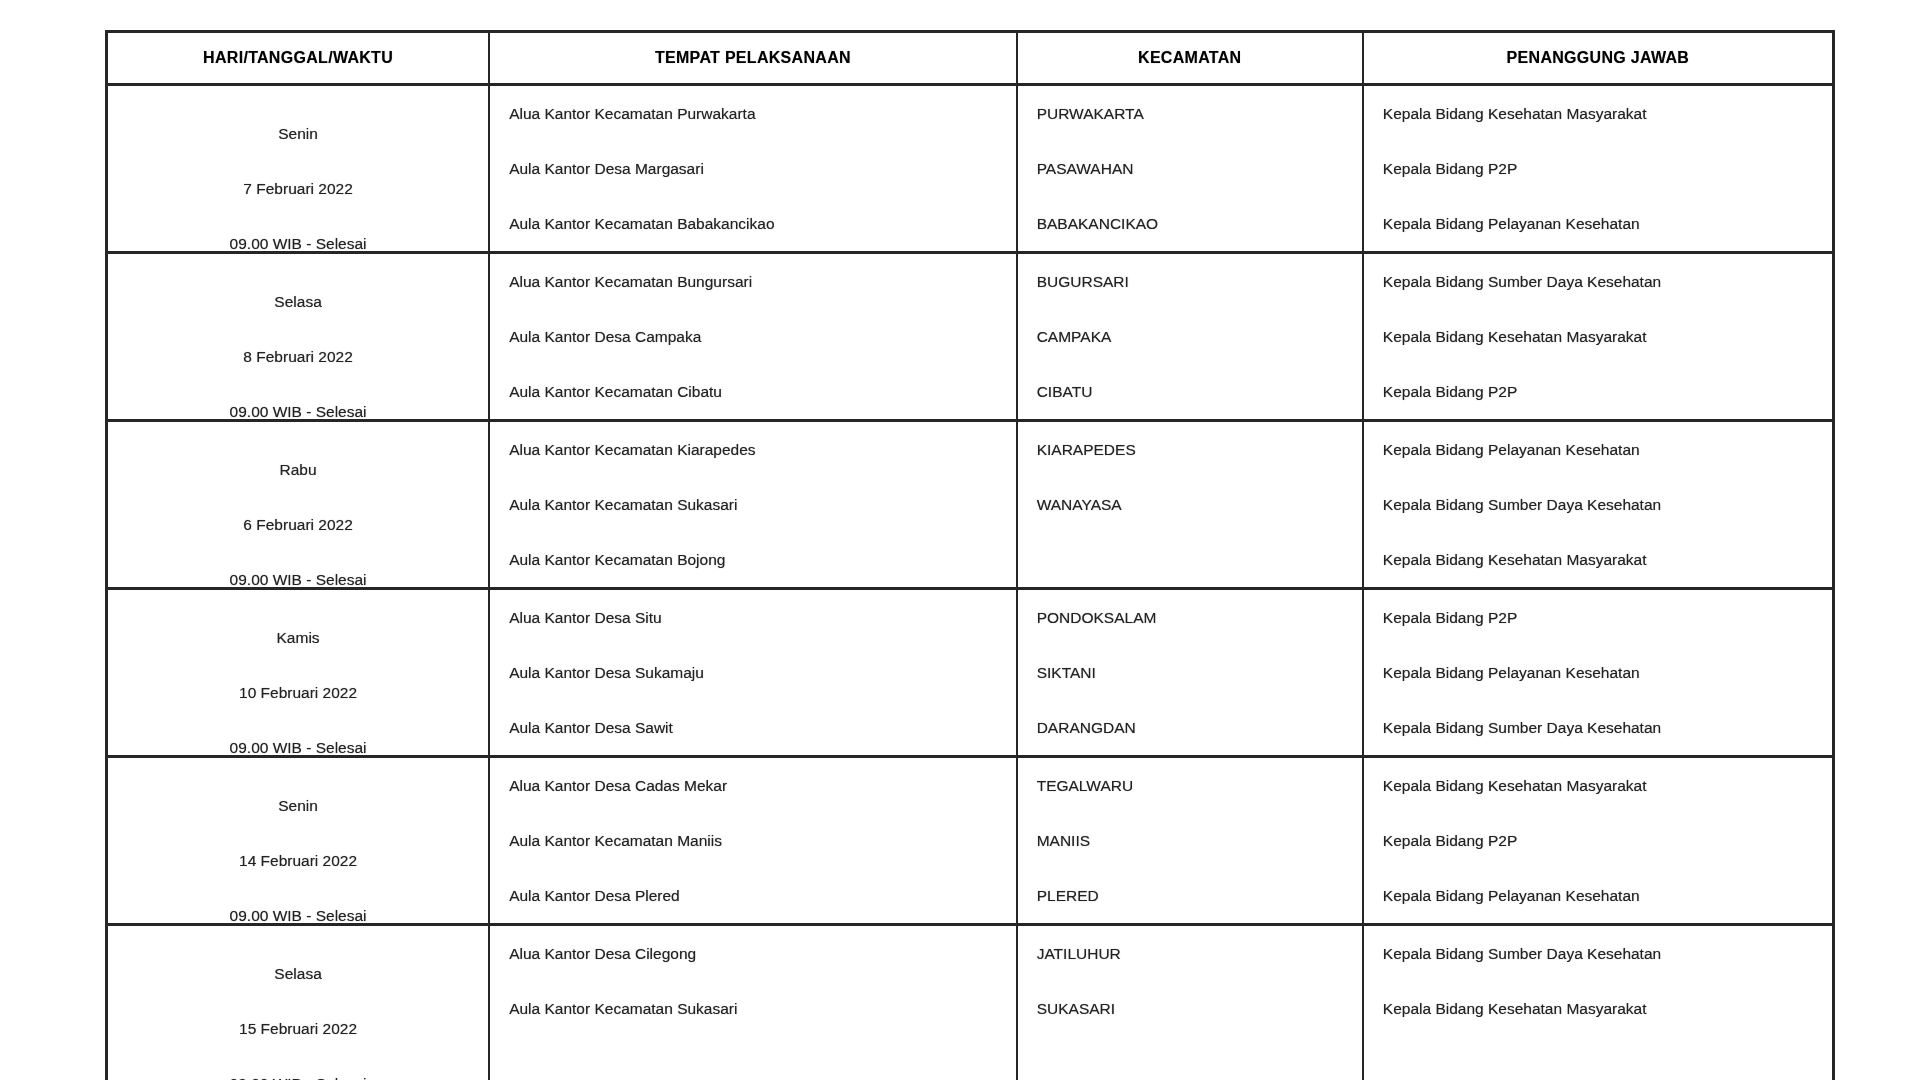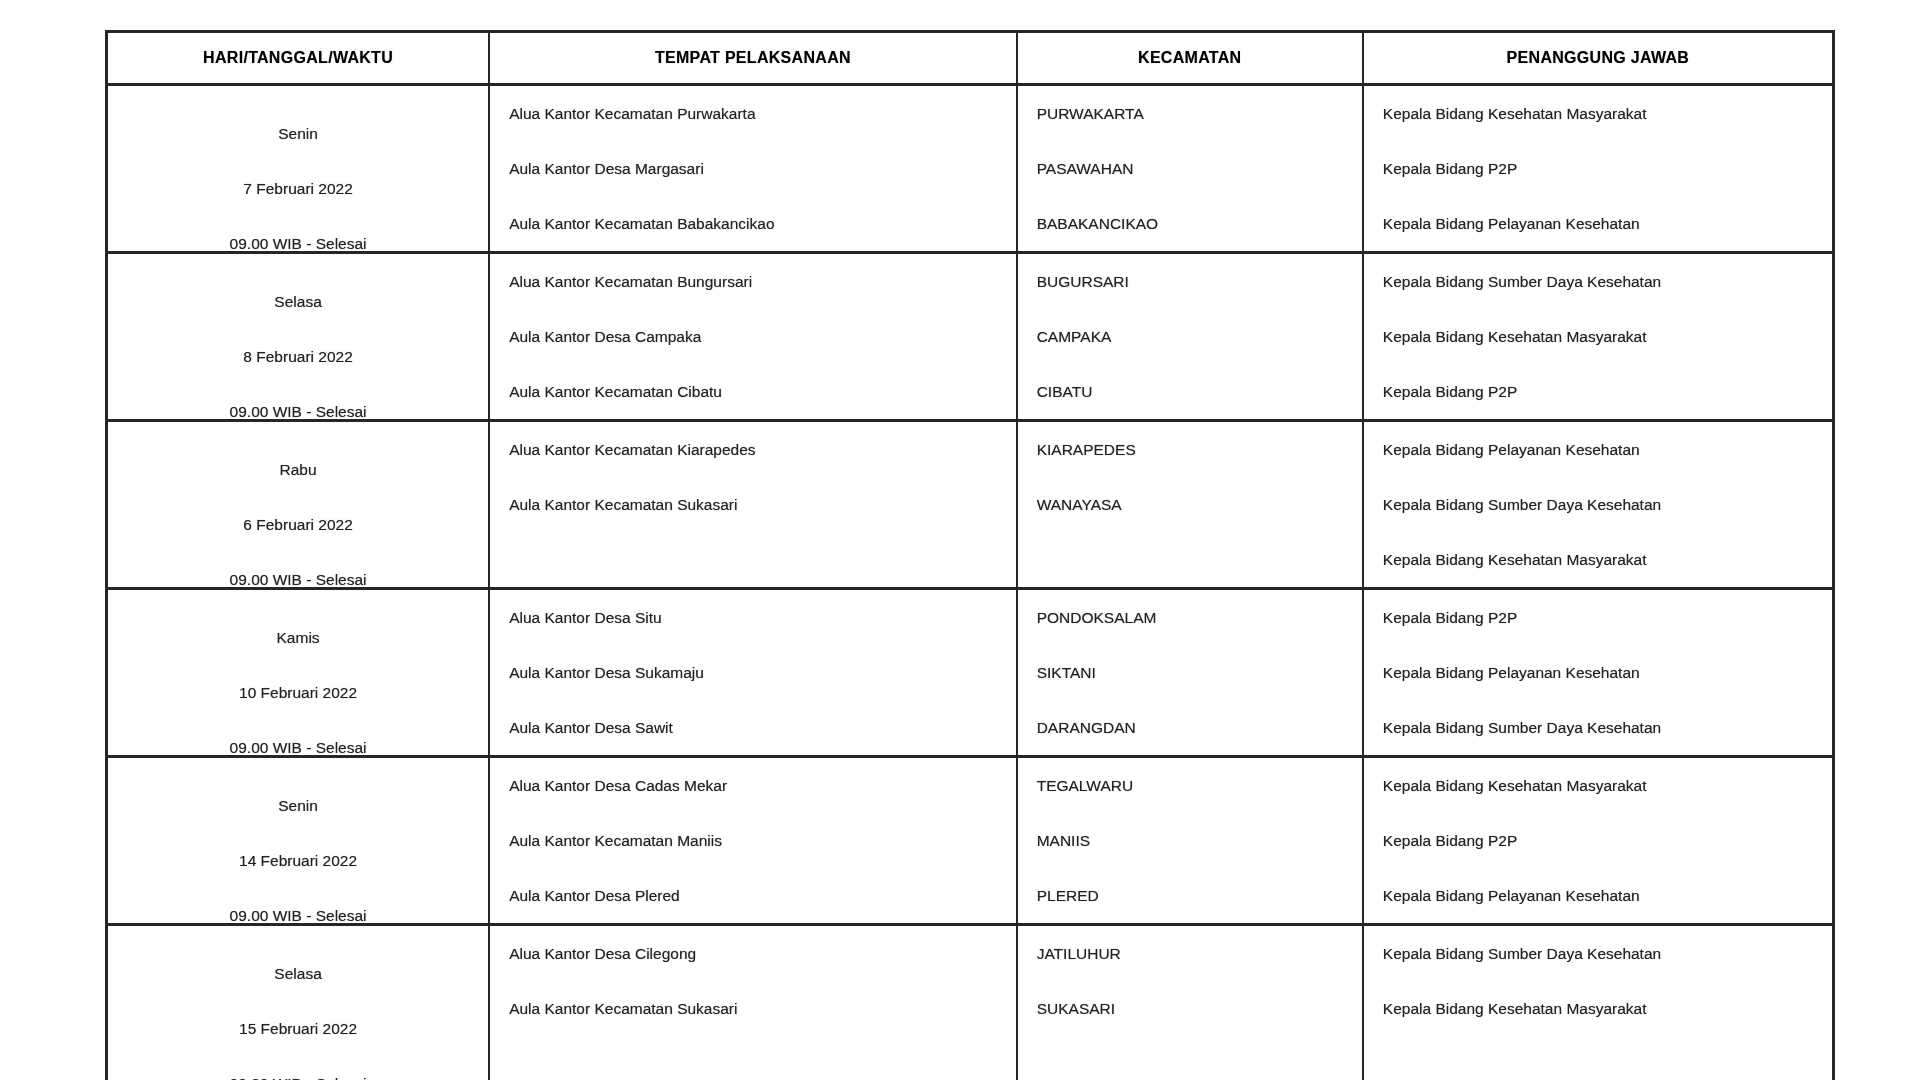--- a/index.html
+++ b/index.html
@@ -157,20 +157,21 @@
         </div>
         <div class="grid-row group-row">
           <div class="cell center">
             <div class="cell-line">Rabu</div>
             <div class="cell-line">6 Februari 2022</div>
             <div class="cell-line">09.00 WIB - Selesai</div>
           </div>
           <div class="cell left">
             <div class="cell-line">Alua Kantor Kecamatan Kiarapedes</div>
             <div class="cell-line">Aula Kantor Kecamatan Sukasari</div>
+            <div class="cell-line">Aula Kantor Kecamatan Bojong</div>
           </div>
           <div class="cell left">
             <div class="cell-line">KIARAPEDES</div>
             <div class="cell-line">WANAYASA</div>
           </div>
           <div class="cell left">
             <div class="cell-line">Kepala Bidang Pelayanan Kesehatan</div>
             <div class="cell-line">Kepala Bidang Sumber Daya Kesehatan</div>
             <div class="cell-line">Kepala Bidang Kesehatan Masyarakat</div>
           </div>

